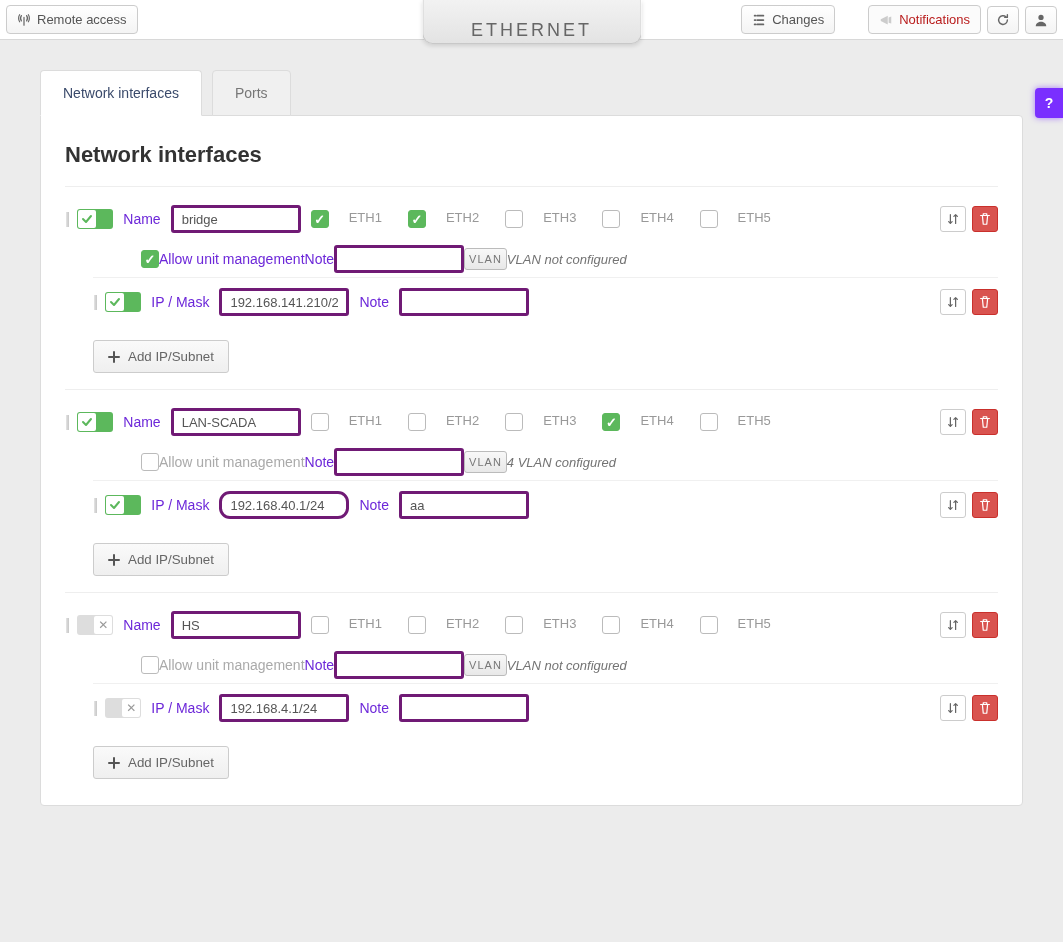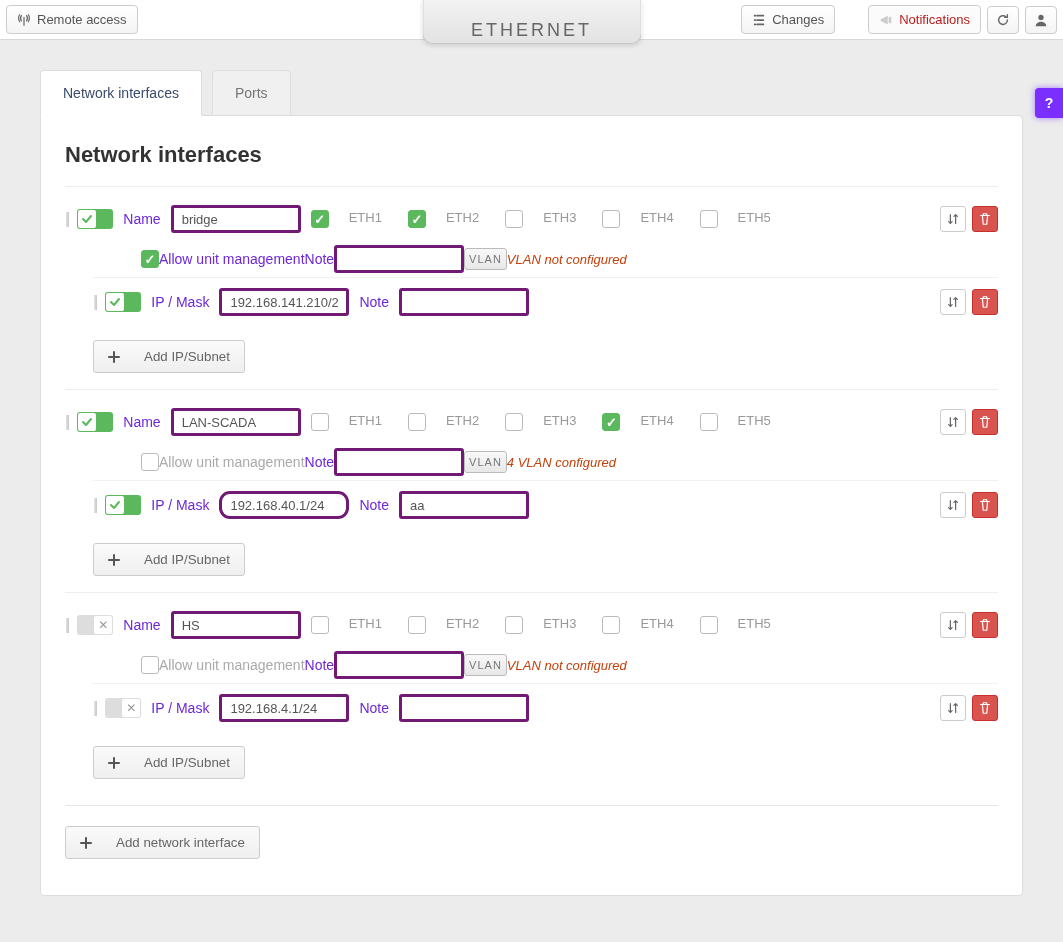--- a/index.html
+++ b/index.html
@@ -31,26 +31,26 @@
   .toggle.off .knob{right:1px;color:#999;font-size:12px;}
   .lbl{color:#6d28d9;font-size:14px;}
   .lbl.muted{color:#aaa;}
   input.tx{border:3px solid #701a75;border-radius:3px;padding:5px 8px;font-size:13px;color:#555;height:28px;}
   .chk-sq{width:18px;height:18px;border:1px solid #bbb;border-radius:3px;display:inline-flex;align-items:center;justify-content:center;cursor:pointer;background:#fff;}
   .chk-sq.on{background:#5cb85c;border-color:#5cb85c;}
   .chk-sq.on::after{content:"✓";color:#fff;font-size:13px;font-weight:bold;}
   .port-lbl{color:#999;font-size:13px;margin-right:8px;}
   .port{display:inline-flex;align-items:flex-start;gap:20px;}
   .btn-sm{border:1px solid #bbb;background:linear-gradient(#f8f8f8,#e8e8e8);padding:4px 4px;border-radius:3px;font-size:11px;color:#777;cursor:pointer;letter-spacing:1px;}
-  .note-it{font-style:italic;color:#c2410c;font-size:13px;}
+  .note-it{font-style:italic;color:#737373;font-size:13px;}
   .right-actions{margin-left:auto;display:flex;gap:6px;}
   .icon-btn{width:26px;height:26px;border:1px solid #ccc;border-radius:3px;display:flex;align-items:center;justify-content:center;cursor:pointer;background:#fff;}
   .icon-btn.del{background:#d9534f;border-color:#c9302c;color:#fff;}
   .sub-row{display:flex;align-items:center;gap:10px;padding:10px 0;margin-left:28px;border-top:1px solid #f0f0f0;}
-  .add-btn{border:1px solid #ccc;background:linear-gradient(#fafafa,#efefef);padding:8px 14px;border-radius:3px;color:#666;cursor:pointer;display:inline-flex;align-items:center;gap:24px;margin:14px 0 6px 28px;}
+  .add-btn{border:1px solid #ccc;background:linear-gradient(#fafafa,#efefef);padding:8px 14px;border-radius:3px;color:#666;cursor:pointer;display:inline-flex;align-items:center;gap:8px;margin:14px 0 6px 28px;}
   .help-tab{position:fixed;right:0;top:88px;width:28px;height:30px;background:#7a2fff;color:#fff;display:flex;align-items:center;justify-content:center;font-weight:bold;border-radius:4px 0 0 4px;cursor:pointer;box-shadow:0 0 6px rgba(122,47,255,0.6);}
   .footer-add{padding:6px 0 10px 0;border-top:1px solid #e6e6e6;margin-top:20px;}
   .footer-add .add-btn{margin-left:0;}
   .second-line{display:flex;align-items:center;padding:6px 0 4px 76px;}
   .eth-group{display:flex;gap:18px;align-items:center;flex-wrap:wrap;}
   svg{display:block;}
 </style>
 </head>
 <body>
 
@@ -395,25 +395,15 @@
     <button class="add-btn">
       <span>
                 <svg width="12" height="12" viewBox="0 0 12 12">
                   <path d="M6 1v10M1 6h10" stroke="#555" stroke-width="2" stroke-linecap="round"></path>
                 </svg>
               </span>
       <span>Add IP/Subnet</span>
     </button>
   </div>
         </div>
-      <div class="footer-add">
-        <button class="add-btn">
-          <span>
-              <svg width="12" height="12" viewBox="0 0 12 12">
-                <path d="M6 1v10M1 6h10" stroke="#555" stroke-width="2" stroke-linecap="round"></path>
-              </svg>
-            </span>
-          <span>Add network interface</span>
-        </button>
-      </div>
     </div>
   </div>
 </div>
 
 </body></html>

